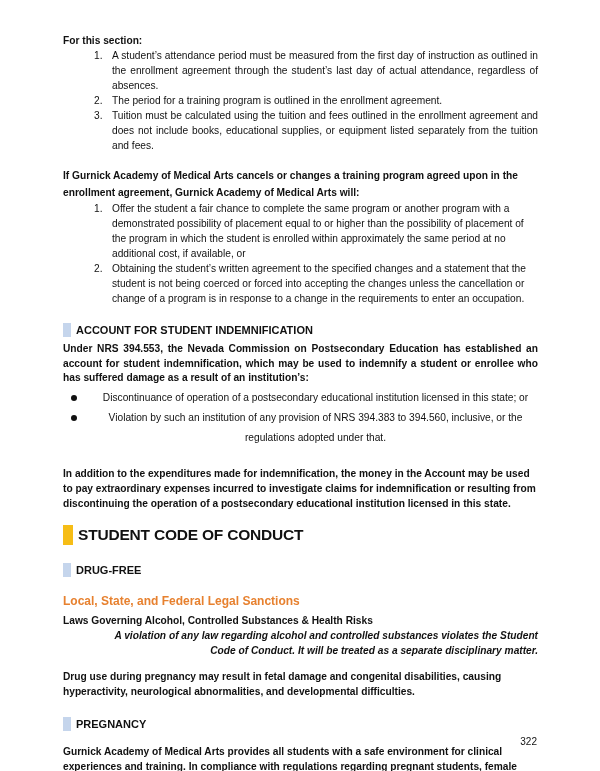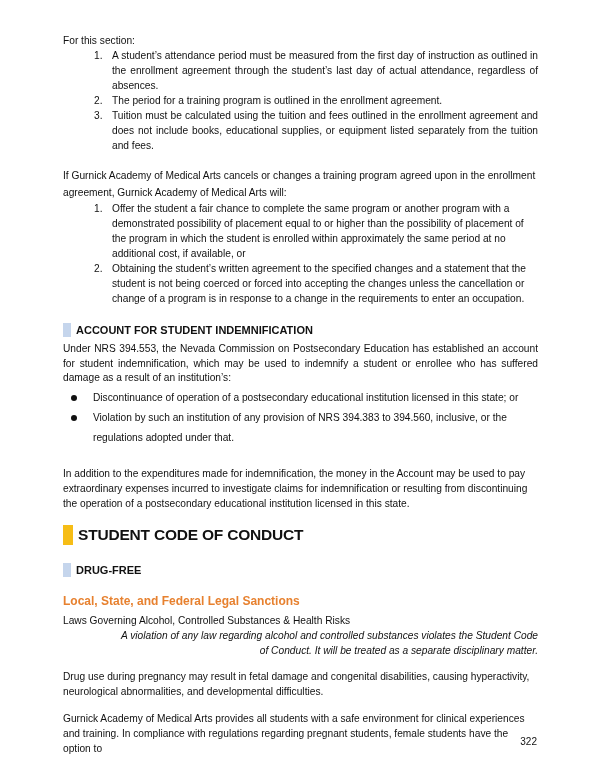--- a/index.html
+++ b/index.html
@@ -1,30 +1,30 @@
 <!DOCTYPE html>
 <html><head>
 <meta charset="utf-8">
 <style>
   html, body { margin:0; padding:0; background:#fff; }
   body { width:600px; height:771px; position:relative; overflow:hidden;
          font-family:"Liberation Sans", sans-serif; color:#111; font-size:10.2px; line-height:15px; }
   .page { position:absolute; left:63px; top:0; width:475px; }
-  p { margin:0; }
+  p { margin:0;font-weight:bold; }
   .justify { text-align:justify; }
   ol.num { margin:0; padding:0; list-style:none; }
   ol.num li { position:relative; padding-left:0; }
   ol.num li .n { position:absolute; left:-18px; }
   .numwrap { margin-left:49px; }
   .h-small { font-weight:bold; font-size:11px; display:flex; align-items:flex-start; }
   .marker { display:inline-block; width:8px; height:14px; background:#c5d5ec; margin-right:5px; }
   .marker-big { display:inline-block; width:10px; height:20px; background:#f6bd16; margin-right:5px; }
   .h-big { font-weight:bold; font-size:15.5px; display:flex; align-items:center; letter-spacing:-0.2px; }
   .orange { color:#e7812f; font-weight:bold; font-size:12px; }
-  ul.bul { margin:0; padding:0; list-style:none; }
+  ul.bul { margin:0; padding:0; list-style:none;text-align:center; }
   ul.bul li { position:relative; padding-left:30px; line-height:20px; }
   ul.bul li .dot { position:absolute; left:8px; top:7px; width:6px; height:6px; border-radius:50%; background:#111; }
   .italic { font-style:italic; margin-left:47px;text-align:right; }
   .pagenum { position:absolute; right:63px; top:734px; font-size:10px; }
 </style>
 </head>
 <body>
 
 <div class="page">
   <p style="margin-top:33px">For this section:</p>
@@ -63,16 +63,20 @@
   <div class="h-small" style="margin-top:18px">
     <span class="marker"></span>
     <span>DRUG-FREE</span>
   </div>
 
   <p class="orange" style="margin-top:16px">Local, State, and Federal Legal Sanctions</p>
   <p style="margin-top:4px">Laws Governing Alcohol, Controlled Substances &amp; Health Risks</p>
   <p class="italic">A violation of any law regarding alcohol and controlled substances violates the Student Code of Conduct. It will be treated as a separate disciplinary matter.</p>
   <p style="margin-top:11px">Drug use during pregnancy may result in fetal damage and congenital disabilities, causing hyperactivity, neurological abnormalities, and developmental difficulties.</p>
 
+  <div class="h-small" style="margin-top:18px">
+    <span class="marker"></span>
+    <span>PREGNANCY</span>
+  </div>
   <p style="margin-top:12px">Gurnick Academy of Medical Arts provides all students with a safe environment for clinical experiences and training. In compliance with regulations regarding pregnant students, female students have the option to</p>
 </div>
 
 <div class="pagenum">322</div>
 
 </body></html>

